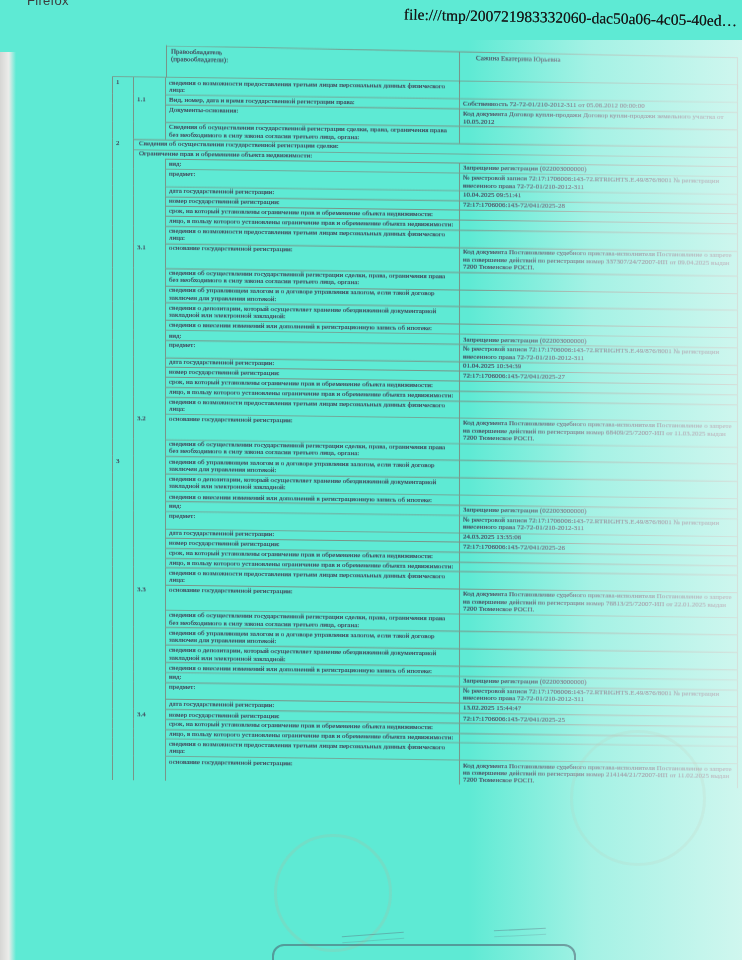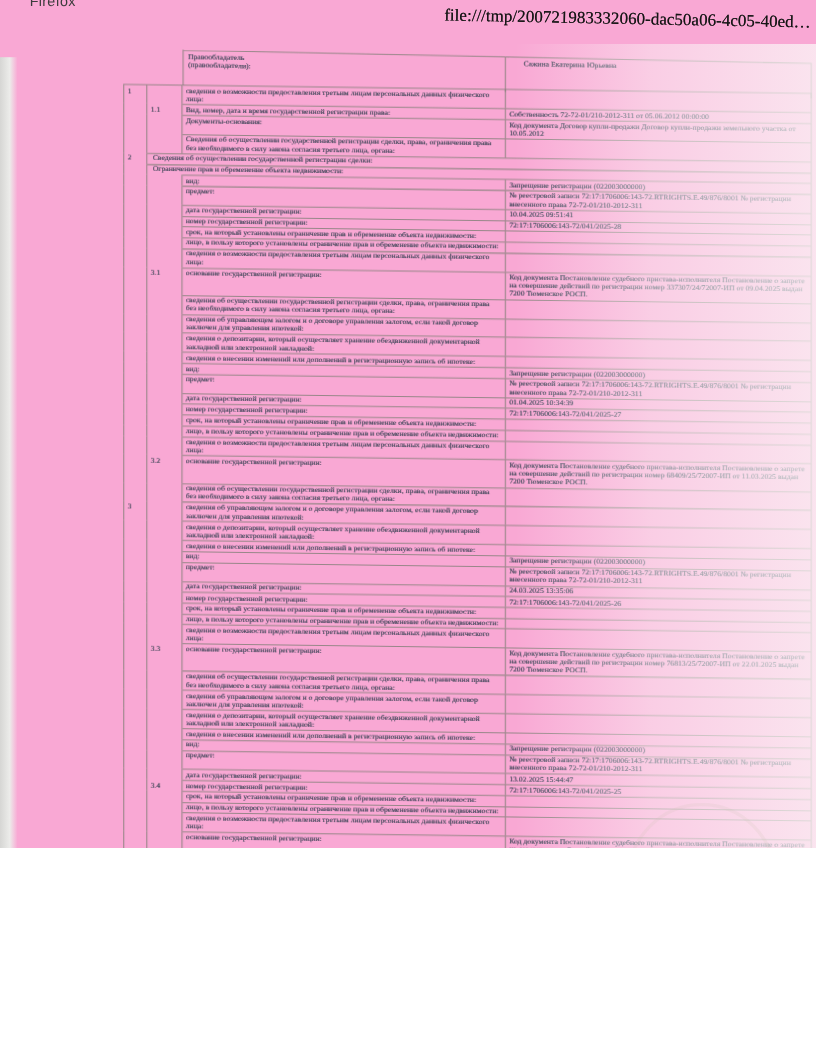--- a/index.html
+++ b/index.html
@@ -1,18 +1,18 @@
 <!DOCTYPE html>
 <html><head>
 <meta charset="utf-8">
 <style>
   html,body{margin:0;padding:0;background:#ffffff;}
   .page{
-    position:relative;width:742px;height:771px;overflow:hidden;
-    background:#f9a8d4;
+    position:relative;width:742px;height:960px;overflow:hidden;
+    background:#5eead4;
     font-family:"Liberation Serif","DejaVu Serif",serif;
     color:#454a5c;
   }
   .edge-left{
     position:absolute;left:0;top:52px;width:16px;height:908px;
     background:linear-gradient(to right,#d6d6d4,#ececea 55%,rgba(252,252,250,0));
   }
   .print-app{
     position:absolute;left:27px;top:-7px;
     font-family:"Liberation Sans","DejaVu Sans",sans-serif;

